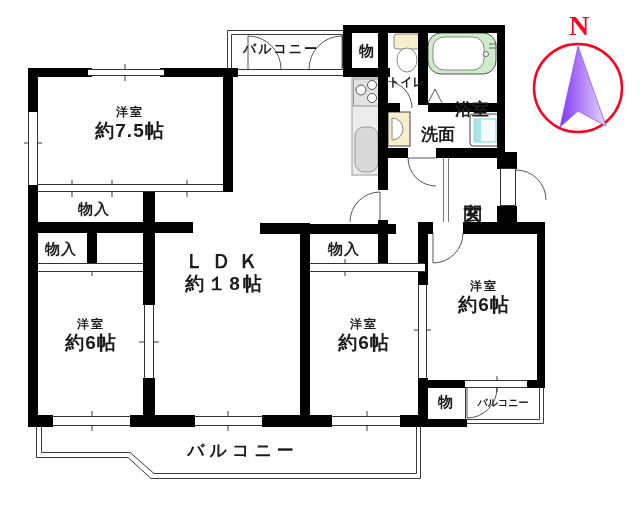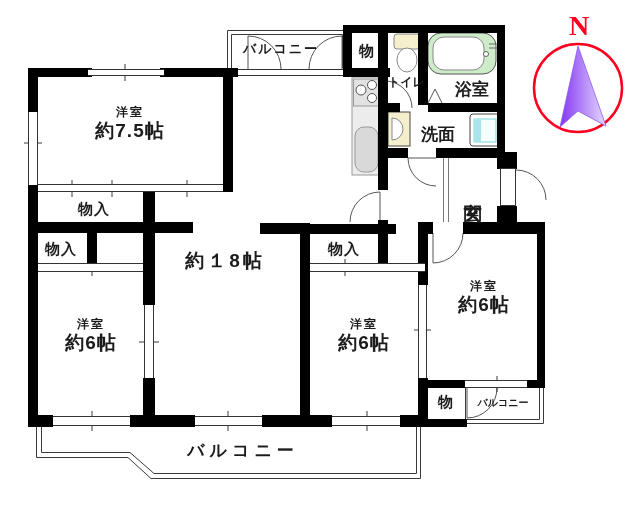--- a/index.html
+++ b/index.html
@@ -162,37 +162,38 @@
   <div class="win-v" style="left:144px;top:305px;width:10px;height:73px"></div>
   <div class="win-v" style="left:418px;top:285px;width:9px;height:93px"></div>
   <div class="step-v" style="left:443px;top:158px;width:6px;height:64px"></div>
   <div class="door-slab" style="left:500px;top:168px;width:16px;height:38px"></div>
 
   <div class="lbl" style="left:55px;top:106px;width:150px;">
     <div class="room-name">洋室</div>
     <div class="room-size">約7.5帖</div>
   </div>
   <div class="lbl" style="left:150px;top:250px;width:150px;">
+    <div class="ldk-name">ＬＤＫ</div>
     <div class="ldk-size">約１8帖</div>
   </div>
   <div class="lbl" style="left:31px;top:318px;width:120px;">
     <div class="room-name">洋室</div>
     <div class="room-size">約6帖</div>
   </div>
   <div class="lbl" style="left:305px;top:318px;width:118px;">
     <div class="room-name">洋室</div>
     <div class="room-size">約6帖</div>
   </div>
   <div class="lbl" style="left:425px;top:280px;width:118px;">
     <div class="room-name">洋室</div>
     <div class="room-size">約6帖</div>
   </div>
 
   <div class="lbl genkan-lbl" style="left:462px;top:162px;height:58px;">玄関</div>
-  <div class="lbl bath-lbl" style="left:440px;top:80px;width:64px;">浴室</div>
+  <div class="lbl bath-lbl" style="left:440px;top:100px;width:64px;">浴室</div>
   <div class="lbl senmen-lbl" style="left:412px;top:125px;width:52px;">洗面</div>
   <div class="lbl toilet-lbl" style="left:388px;top:76px;width:36px;">トイレ</div>
   <div class="lbl small" style="left:350px;top:42px;width:34px;">物</div>
   <div class="lbl small" style="left:68px;top:200px;width:52px;">物入</div>
   <div class="lbl small" style="left:36px;top:240px;width:50px;">物入</div>
   <div class="lbl small" style="left:318px;top:240px;width:52px;">物入</div>
   <div class="lbl small" style="left:428px;top:393px;width:36px;">物</div>
   <div class="lbl balc-top" style="left:238px;top:42px;width:86px;">バルコニー</div>
   <div class="lbl balc-main" style="left:170px;top:441px;width:146px;">バルコニー</div>
   <div class="lbl balc-right" style="left:468px;top:397px;width:70px;">バルコニー</div>

